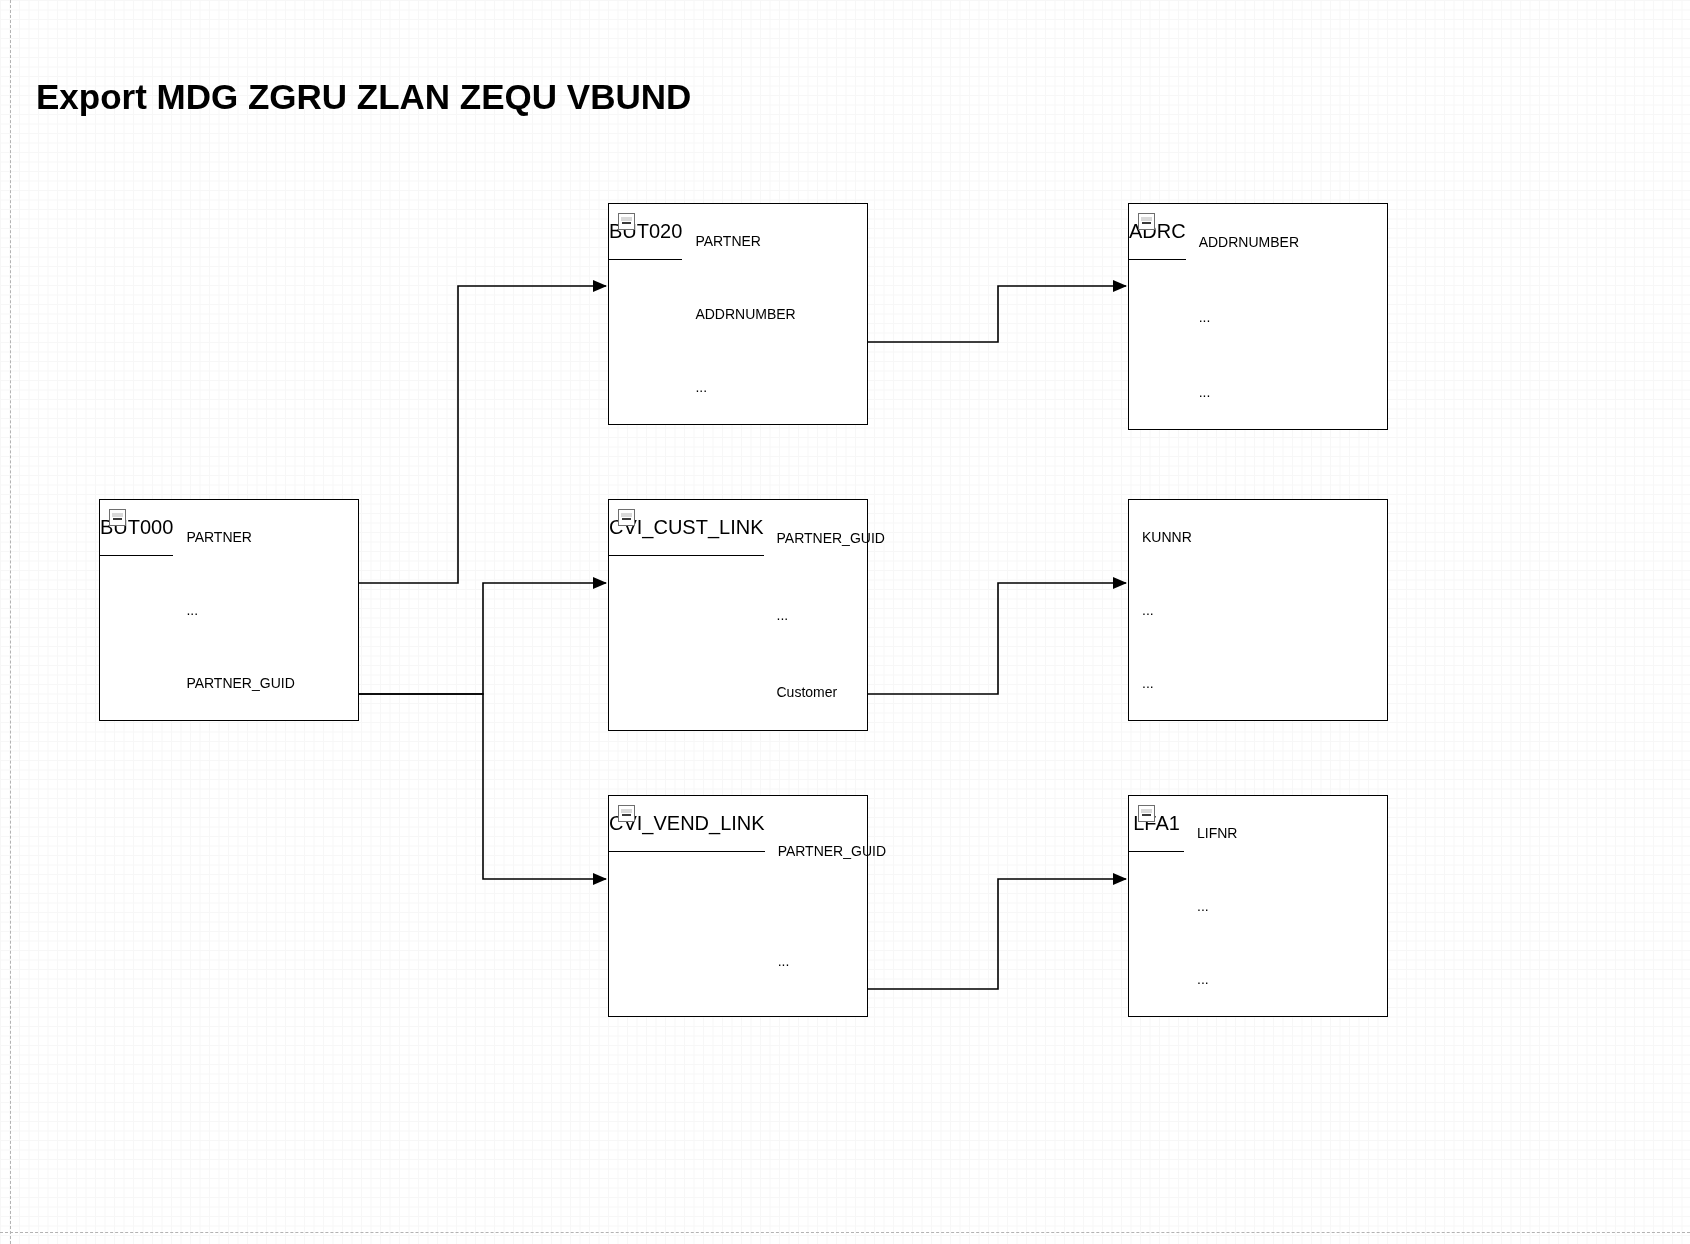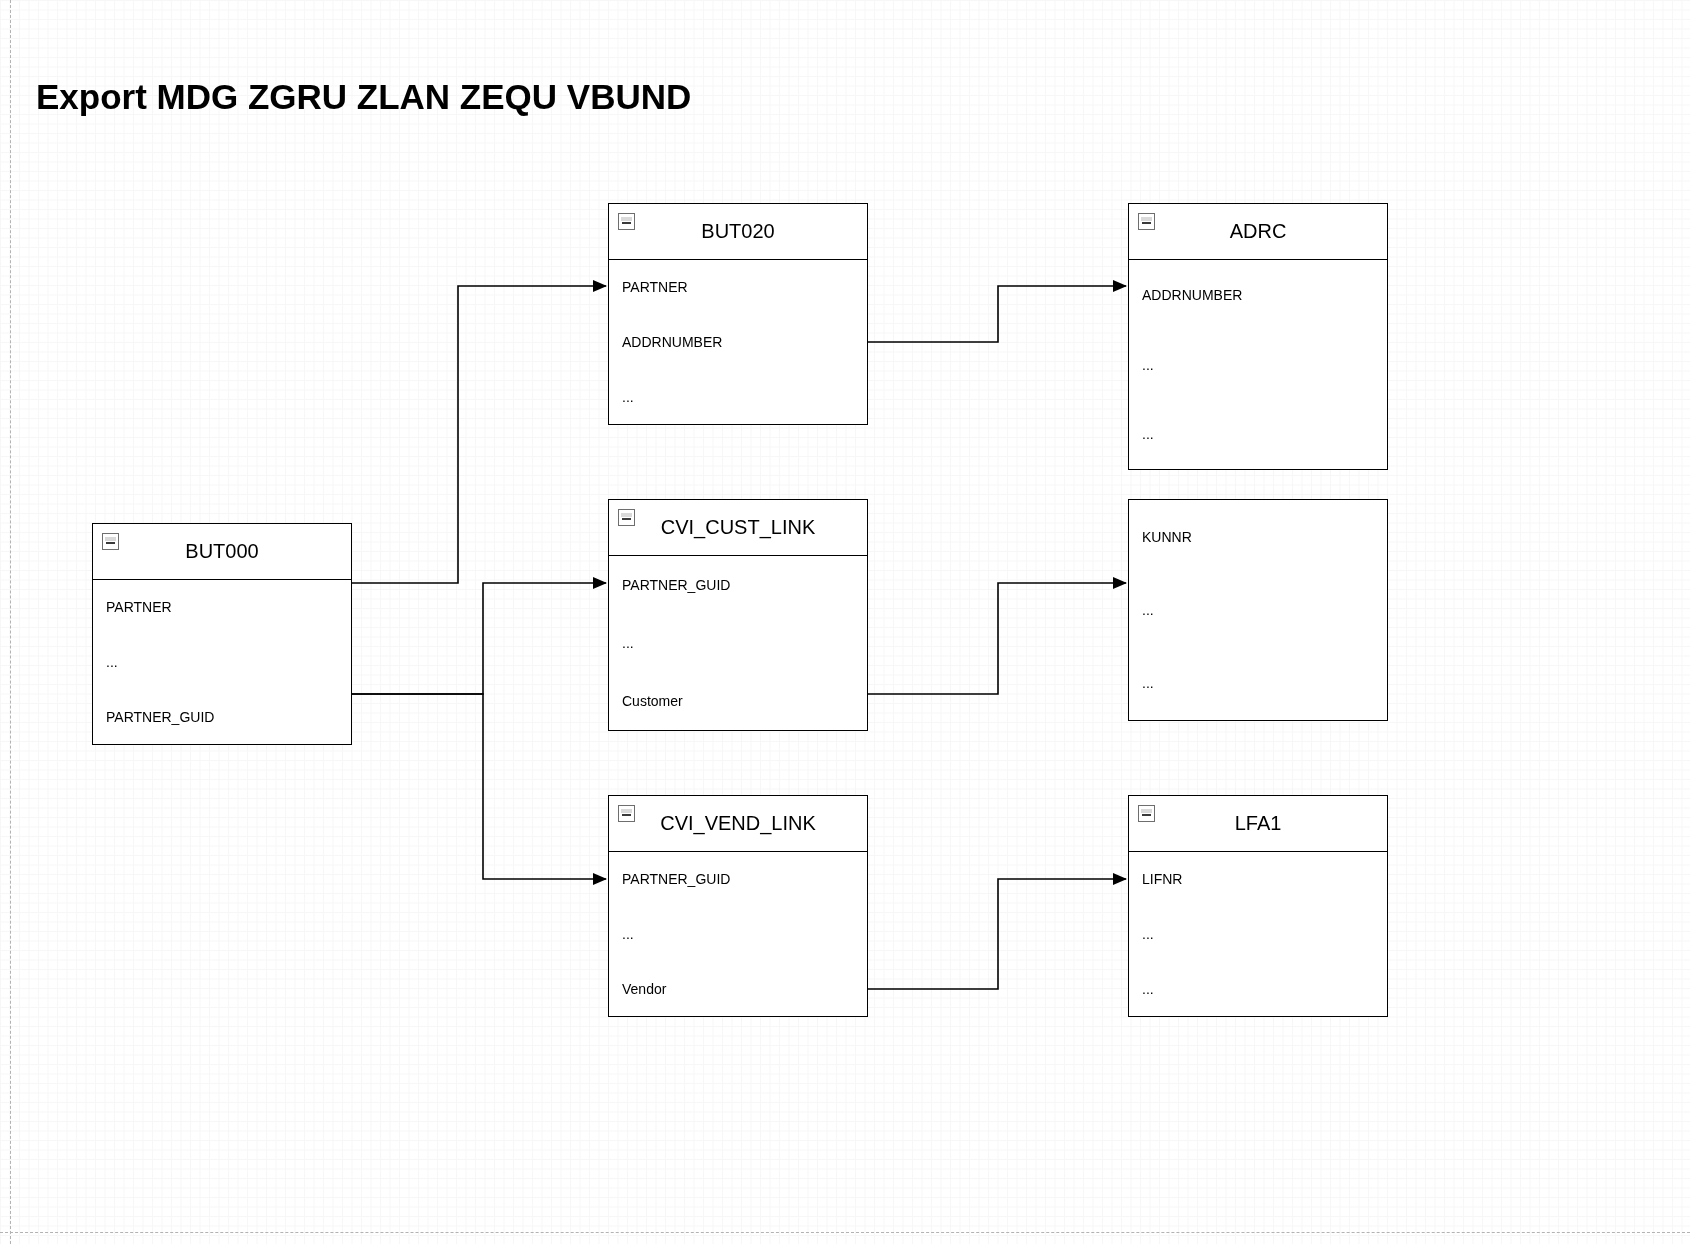--- a/index.html
+++ b/index.html
@@ -44,21 +44,21 @@
     fill:none;
     stroke:#000000;
     stroke-width:1.6;
   }
   .table-node{
     position:absolute;
     background:#ffffff;
     border:1px solid #000000;
     box-sizing:border-box;
     display:flex;
-    flex-direction:column;
+    flex-direction:row;
     color:#000;
   }
   .table-header{
     position:relative;
     height:55px;
     flex:0 0 55px;
     border-bottom:1px solid #000000;
     display:flex;
     align-items:center;
     justify-content:center;
@@ -128,32 +128,32 @@
       <div class="table-header">
         <span class="collapse-btn"></span>
         <span class="table-title">BUT020</span>
       </div>
       <div class="table-body">
         <div class="table-row">PARTNER</div>
         <div class="table-row">ADDRNUMBER</div>
         <div class="table-row">...</div>
       </div>
     </div>
-    <div class="table-node" style="left: 1128px; top: 203px; width: 260px; height: 267px;">
+    <div class="table-node" style="left: 1128px; top: 203px; width: 260px; height: 227px;">
       <div class="table-header">
         <span class="collapse-btn"></span>
         <span class="table-title">ADRC</span>
       </div>
       <div class="table-body">
         <div class="table-row">ADDRNUMBER</div>
         <div class="table-row">...</div>
         <div class="table-row">...</div>
       </div>
     </div>
-    <div class="table-node" style="left: 92px; top: 499px; width: 260px; height: 222px; margin-top: 24px;">
+    <div class="table-node" style="left: 99px; top: 499px; width: 260px; height: 222px;">
       <div class="table-header">
         <span class="collapse-btn"></span>
         <span class="table-title">BUT000</span>
       </div>
       <div class="table-body">
         <div class="table-row">PARTNER</div>
         <div class="table-row">...</div>
         <div class="table-row">PARTNER_GUID</div>
       </div>
     </div>
@@ -176,21 +176,20 @@
       </div>
     </div>
     <div class="table-node" style="left: 608px; top: 795px; width: 260px; height: 222px;">
       <div class="table-header">
         <span class="collapse-btn"></span>
         <span class="table-title">CVI_VEND_LINK</span>
       </div>
       <div class="table-body">
         <div class="table-row">PARTNER_GUID</div>
         <div class="table-row">...</div>
-        <div class="table-row">Vendor</div>
       </div>
     </div>
     <div class="table-node" style="left: 1128px; top: 795px; width: 260px; height: 222px; justify-content: center;">
       <div class="table-header">
         <span class="collapse-btn"></span>
         <span class="table-title">LFA1</span>
       </div>
       <div class="table-body">
         <div class="table-row">LIFNR</div>
         <div class="table-row">...</div>

